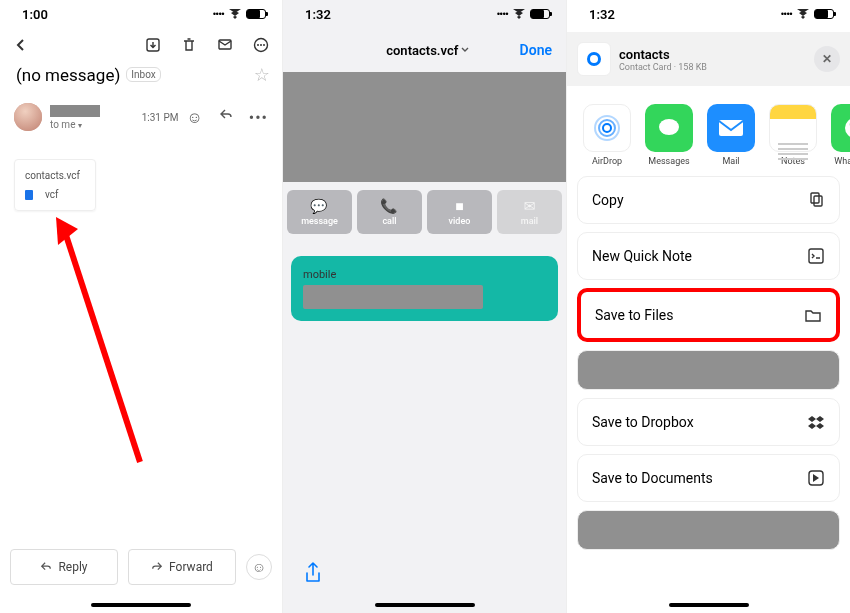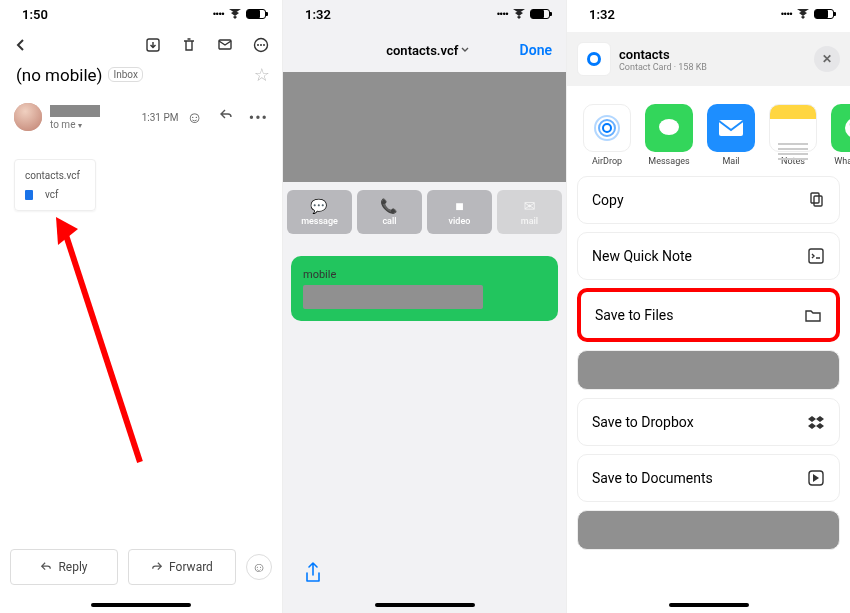--- a/index.html
+++ b/index.html
@@ -46,21 +46,21 @@
   
   .s2-nav { display: flex; align-items: center; padding: 14px 14px; }
   .nav-title { flex: 1; text-align: center; font-size: 13px; font-weight: 600; display: flex; align-items: center; justify-content: center; gap: 2px; }
   .nav-done { color: #007aff; font-size: 14px; font-weight: 600; }
   .contact-photo { background: #909090; height: 110px; margin: 0 auto; width: 100%; }
   .action-row { display: flex; gap: 5px; padding: 8px 4px; }
   .action-btn { flex: 1; background: #b8b8bc; border-radius: 6px; display: flex; flex-direction: column; align-items: center; justify-content: center; padding: 8px 0; gap: 2px; color: #fff; }
   .action-btn.disabled { background: #d4d4d6; color: #f5f5f5; }
   .action-btn-label { font-size: 9px; font-weight: 500; }
   .action-icon { font-size: 14px; }
-  .info-card { background: #22c55e; border-radius: 10px; margin: 14px 8px; padding: 12px; }
+  .info-card { background: #14b8a6; border-radius: 10px; margin: 14px 8px; padding: 12px; }
   .info-label { font-size: 11px; color: #333; margin-bottom: 4px; }
   .info-redacted { width: 180px; height: 24px; background: #909090; border-radius: 2px; }
   .share-btn-wrap { position: absolute; bottom: 28px; left: 0; right: 0; display: flex; justify-content: flex-start; padding: 0 0 0 20px; }
   .share-icon { color: #007aff; }
   .arrow2 { position: absolute; left: 300px; top: 320px; pointer-events: none; }
 
   
   .s3-header { background: #f2f2f2; display: flex; padding: 10px 10px; align-items: center; gap: 8px; margin-top: 4px; border-radius: 0; }
   .s3-file-icon { width: 34px; height: 34px; background: #fff; border: 1px solid #eee; border-radius: 6px; display: flex; align-items: center; justify-content: center; }
   .vcf-mini { width: 14px; height: 14px; border-radius: 50%; background: #007aff; position: relative; }
@@ -85,21 +85,21 @@
   .action-item.highlight { border: 4px solid #ff0000; }
   .action-item-icon { width: 18px; height: 18px; color: #333; }
 
   svg { display: block; }
 </style>
 </head>
 <body>
 
 <div class="screen s1">
   <div class="status-bar">
-    <span>1:50</span>
+    <span>1:00</span>
     <div class="status-right">
       <span class="signal-dots">••••</span>
       <svg width="14" height="10" viewBox="0 0 14 10">
           <path d="M7 10 L9 8 A3 3 0 0 0 5 8 Z M7 7 L11 4 A6 6 0 0 0 3 4 Z M7 4 L13 0 A10 10 0 0 0 1 0 Z" fill="#000" opacity="0.85"></path>
         </svg>
       <div class="battery">
           <div class="battery-fill"></div>
         </div>
     </div>
   </div>
@@ -132,21 +132,21 @@
         <svg width="16" height="16" viewBox="0 0 16 16">
             <circle cx="8" cy="8" r="6.5" fill="none" stroke="#333" stroke-width="1.4"></circle>
             <circle cx="5" cy="8" r="1" fill="#333"></circle>
             <circle cx="8" cy="8" r="1" fill="#333"></circle>
             <circle cx="11" cy="8" r="1" fill="#333"></circle>
           </svg>
       </div>
     </div>
   </div>
   <div class="s1-subject">
-    <span class="s1-subject-title">(no mobile)</span>
+    <span class="s1-subject-title">(no message)</span>
     <span class="inbox-tag">Inbox</span>
     <span class="star">☆</span>
   </div>
   <div class="msg-header">
     <div class="avatar"></div>
     <div class="sender-block">
       <div class="sender-redacted"></div>
       <div class="to-line"><span>to me</span> <span style="font-size:8px">▾</span></div>
     </div>
     <span class="msg-time">1:31 PM</span>

